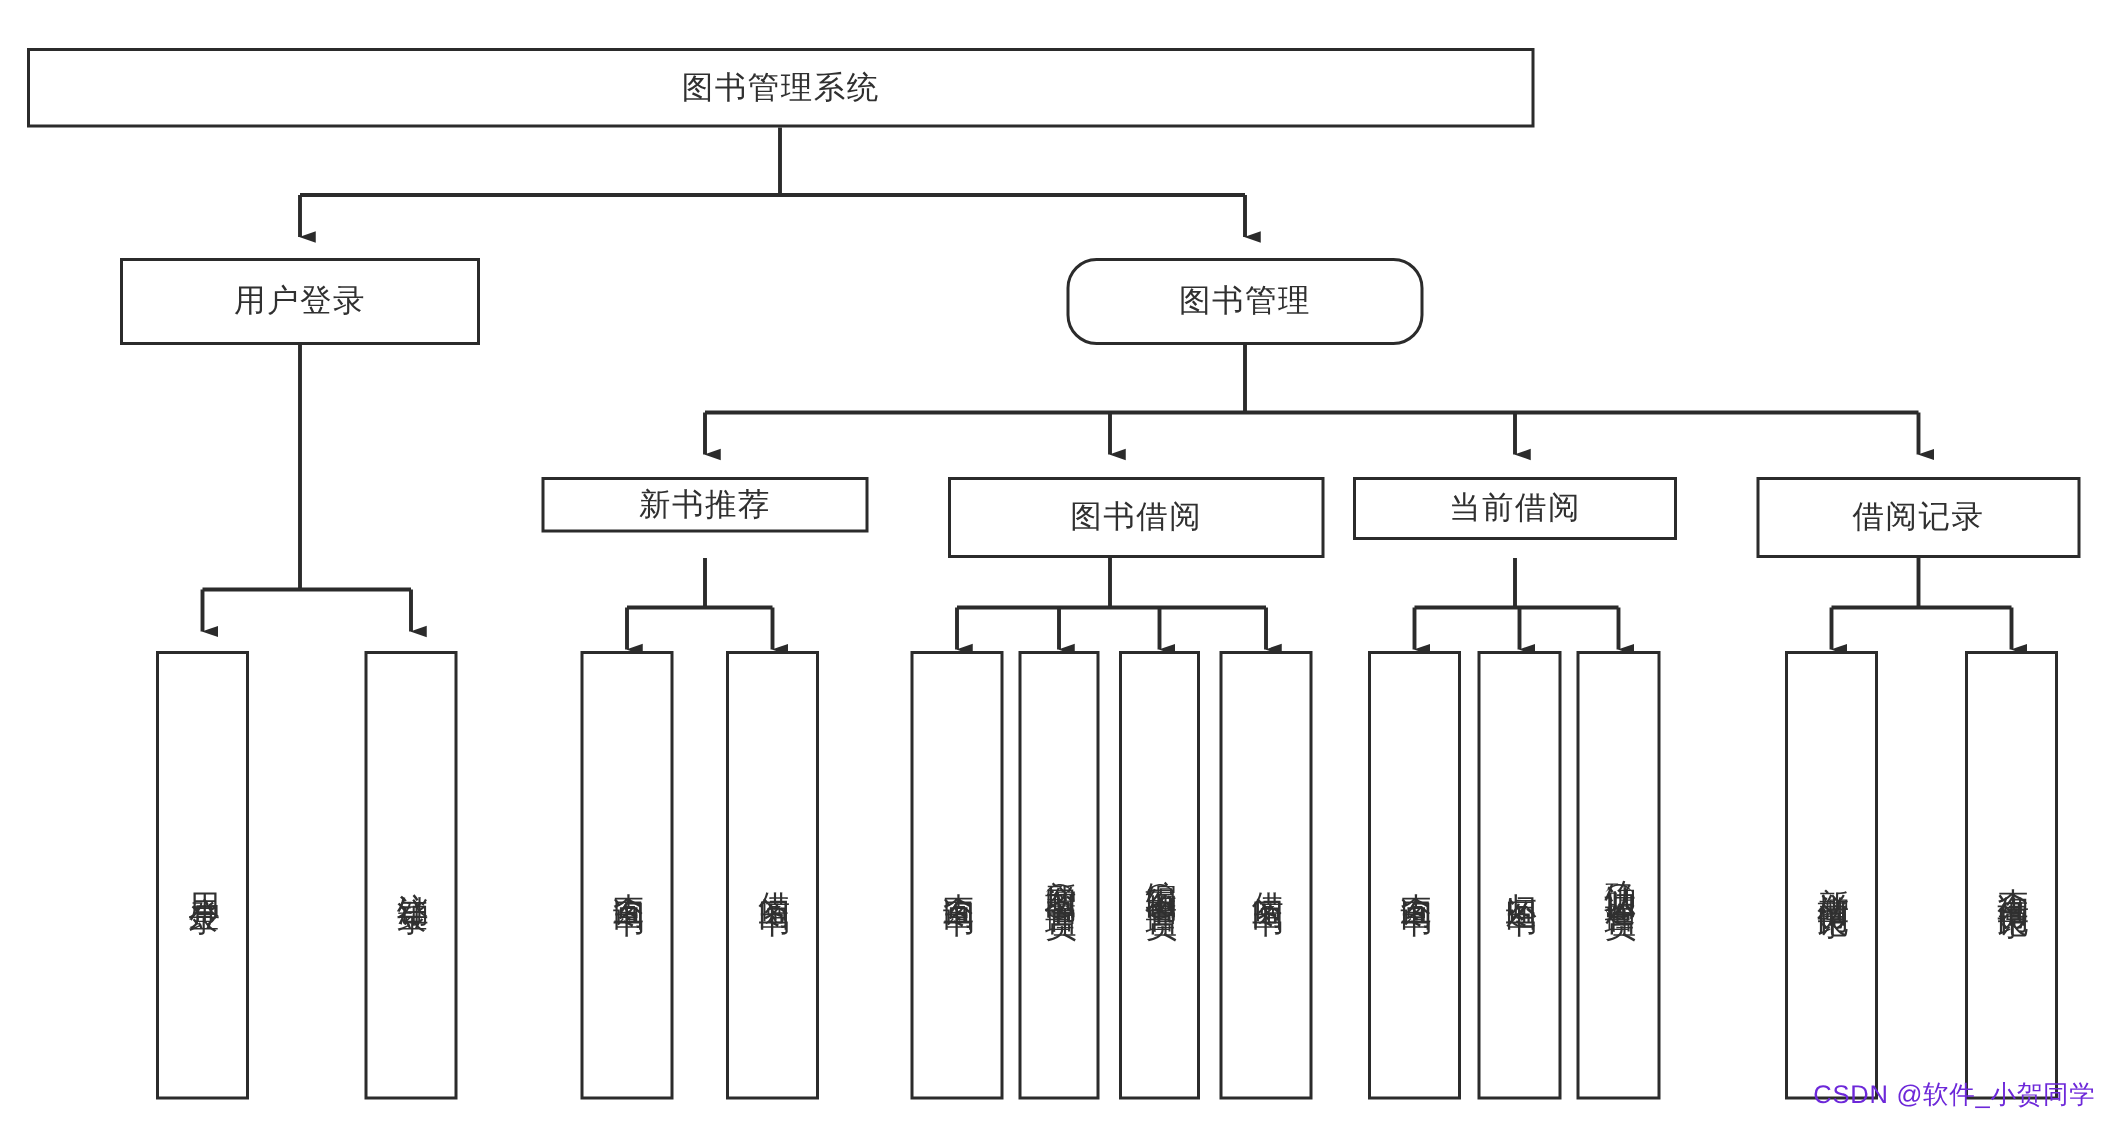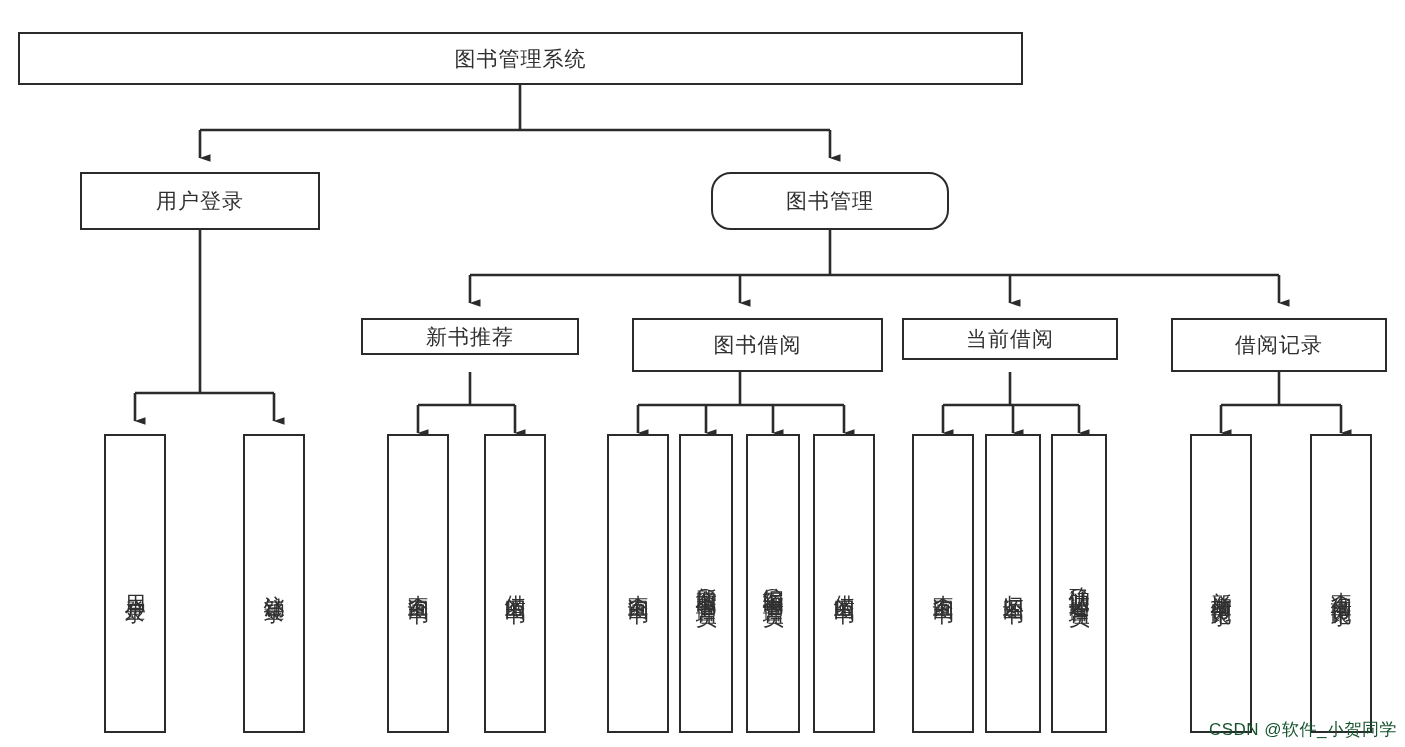--- a/index.html
+++ b/index.html
@@ -55,21 +55,21 @@
   .node.vert .vlabel {
     writing-mode: vertical-rl;
     text-orientation: upright;
     white-space: nowrap;
   }
   .watermark {
     position: absolute;
     right: 8px;
     bottom: 6px;
     font-size: 17px;
-    color: #14532d;
+    color: #6d28d9;
     letter-spacing: 0.5px;
     z-index: 3;
     white-space: nowrap;
   }
 </style>
 </head>
 <body>
 
 <div id="diagram-canvas">
 

